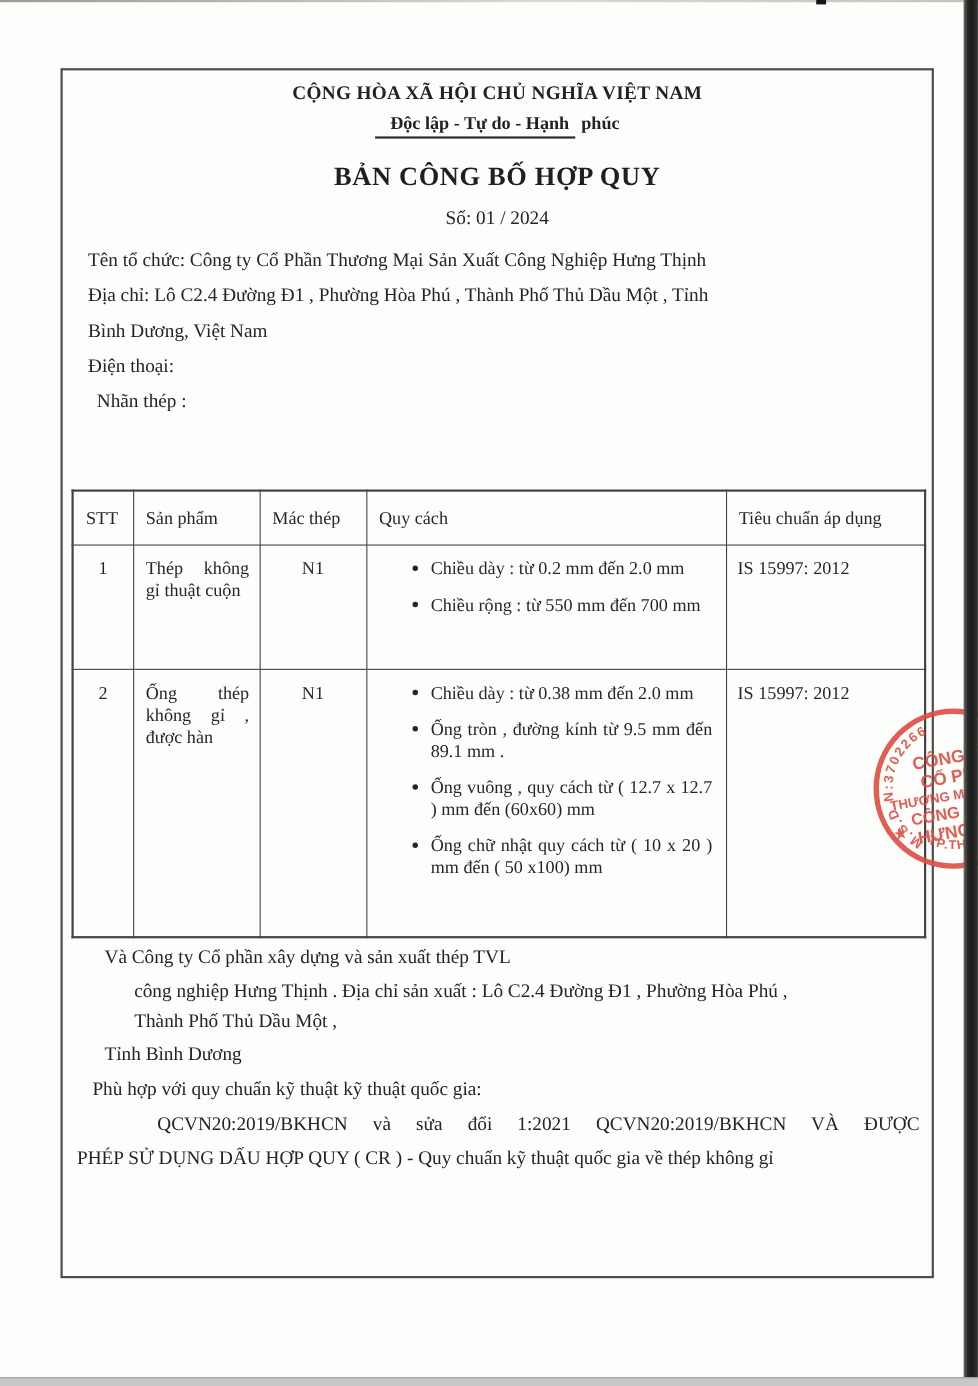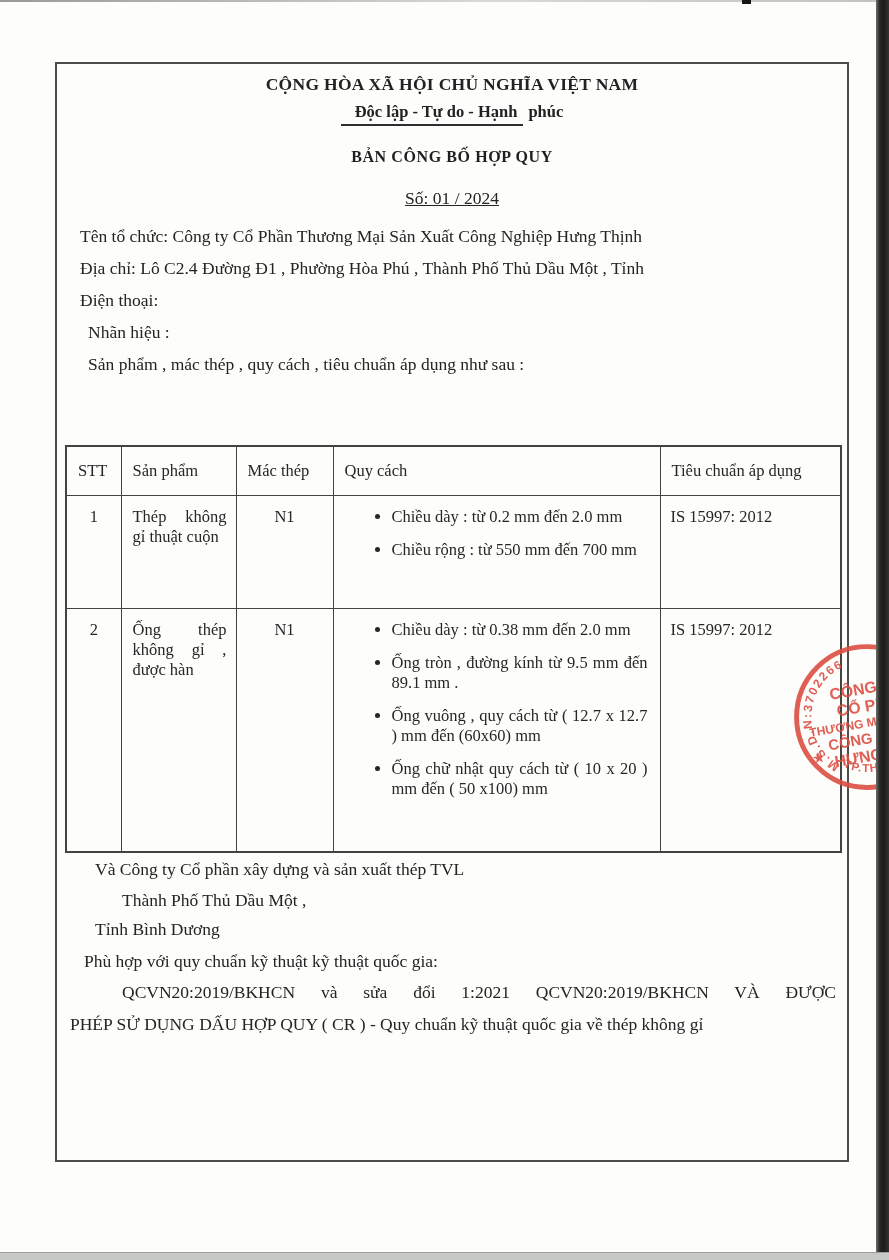--- a/index.html
+++ b/index.html
@@ -20,22 +20,22 @@
   .frame{position:absolute;left:55px;top:62px;width:790px;height:1096px;
     border:2px solid #4d4d4b;background:transparent;}
 
   .header-block{position:absolute;left:0;top:10px;width:100%;text-align:center;}
   .nat-title{font-size:17.5px;font-weight:bold;letter-spacing:.3px;color:#222;}
   .motto{margin-top:7px;font-size:16.5px;font-weight:bold;color:#222;}
   .motto .ul{border-bottom:2px solid #2e2e2e;padding:0 6px 2px 14px;display:inline-block;}
   .motto .tail{margin-left:5px;}
 
   .doc-title{position:absolute;left:0;top:84px;width:100%;text-align:center;
-    font-size:16px;font-weight:bold;letter-spacing:.6px;color:#1f1f1f;}
-  .doc-number{position:absolute;left:0;top:124px;width:100%;text-align:center;font-size:17.5px;text-decoration:underline;}
+    font-size:24px;font-weight:bold;letter-spacing:.6px;color:#1f1f1f;}
+  .doc-number{position:absolute;left:0;top:124px;width:100%;text-align:center;font-size:17.5px;}
 
   .info{position:absolute;left:23px;top:156px;width:752px;font-size:17.5px;line-height:32px;}
   .info .ind{margin-left:8px;}
   .bold{font-weight:bold;}
 
   table.conf{position:absolute;left:8px;top:381px;width:775px;border-collapse:collapse;
     table-layout:fixed;font-size:16.5px;color:#262626;}
   table.conf, table.conf td, table.conf th{border:1.5px solid #434341;}
   table.conf{border-width:2px;}
   table.conf th{font-weight:normal;text-align:left;padding:6px 6px 6px 11px;height:36px;}
@@ -52,21 +52,21 @@
   ul.specs li{margin-bottom:13px;text-align:justify;padding-right:2px;}
 
   .notes{position:absolute;left:13px;top:790px;width:766px;font-size:17.5px;line-height:31.5px;}
   .notes .l1{margin-left:33px;}
   .notes .l2{margin-left:25px;}
   .notes .l3{margin-left:33px;margin-top:3px;text-align:justify;text-align-last:justify;}
   .notes .l4{margin-left:52px;line-height:28.5px;}
   .notes .l5{margin-left:52px;line-height:28.5px;}
   .notes .l6{margin-left:25px;}
   .notes .l7{margin-left:14px;}
-  .notes .l8{margin-left:52px;text-align:justify;text-align-last:justify;word-spacing:5px;}
+  .notes .l8{margin-left:73px;text-align:justify;text-align-last:justify;word-spacing:5px;}
   .notes .l9{margin-left:0px;}
 
   .stamp{position:absolute;left:757px;top:607px;width:220px;height:220px;z-index:5;opacity:.9;}
   .stamp text{font-family:"Liberation Sans", sans-serif;font-weight:bold;}
 </style>
 </head>
 <body>
 
 <div class="scan-top-line"></div>
 <div class="scan-top-mark"></div>
@@ -81,23 +81,23 @@
       <span class="ul">Độc lập - Tự do - Hạnh</span><span class="tail">phúc</span>
     </div>
   </div>
 
   <div class="doc-title">BẢN CÔNG BỐ HỢP QUY</div>
   <div class="doc-number">Số: 01 / 2024</div>
 
   <div class="info">
     <div>Tên tổ chức: Công ty Cổ Phần Thương Mại Sản Xuất Công Nghiệp Hưng Thịnh</div>
     <div>Địa chỉ: Lô C2.4 Đường Đ1 , Phường Hòa Phú , Thành Phố Thủ Dầu Một , Tỉnh</div>
+    <div>Bình Dương, Việt Nam</div>
     <div>Điện thoại:</div>
-    <div class="ind">Nhãn hiệu :</div>
-    <div class="ind">Sản phẩm , mác thép , quy cách , tiêu chuẩn áp dụng như sau :</div>
+    <div class="ind">Nhãn thép :</div>
   </div>
 
   <table class="conf">
     <colgroup>
       <col style="width:55px">
         <col style="width:115px">
         <col style="width:97px">
         <col style="width:327px">
         <col style="width:181px">
     </colgroup>
@@ -133,20 +133,21 @@
           <li>Ống chữ nhật quy cách từ ( 10 x 20 ) mm đến ( 50 x100) mm</li>
         </ul>
       </td>
       <td class="std">IS 15997: 2012</td>
     </tr>
   </tbody>
     </table>
 
   <div class="notes">
     <div class="l2">Và Công ty Cổ phần xây dựng và sản xuất thép TVL</div>
+    <div class="l4">công nghiệp Hưng Thịnh . Địa chỉ sản xuất : Lô C2.4 Đường Đ1 , Phường Hòa Phú ,</div>
     <div class="l5">Thành Phố Thủ Dầu Một ,</div>
     <div class="l6">Tỉnh Bình Dương</div>
     <div class="l7">Phù hợp với quy chuẩn kỹ thuật kỹ thuật quốc gia:</div>
     <div class="l8">QCVN20:2019/BKHCN và sửa đổi 1:2021 QCVN20:2019/BKHCN VÀ ĐƯỢC</div>
     <div class="l9">PHÉP SỬ DỤNG DẤU HỢP QUY ( CR ) -  Quy chuẩn kỹ thuật quốc gia về thép không gỉ</div>
   </div>
 
 </div>
 
 <svg class="stamp" viewBox="0 0 200 200">

